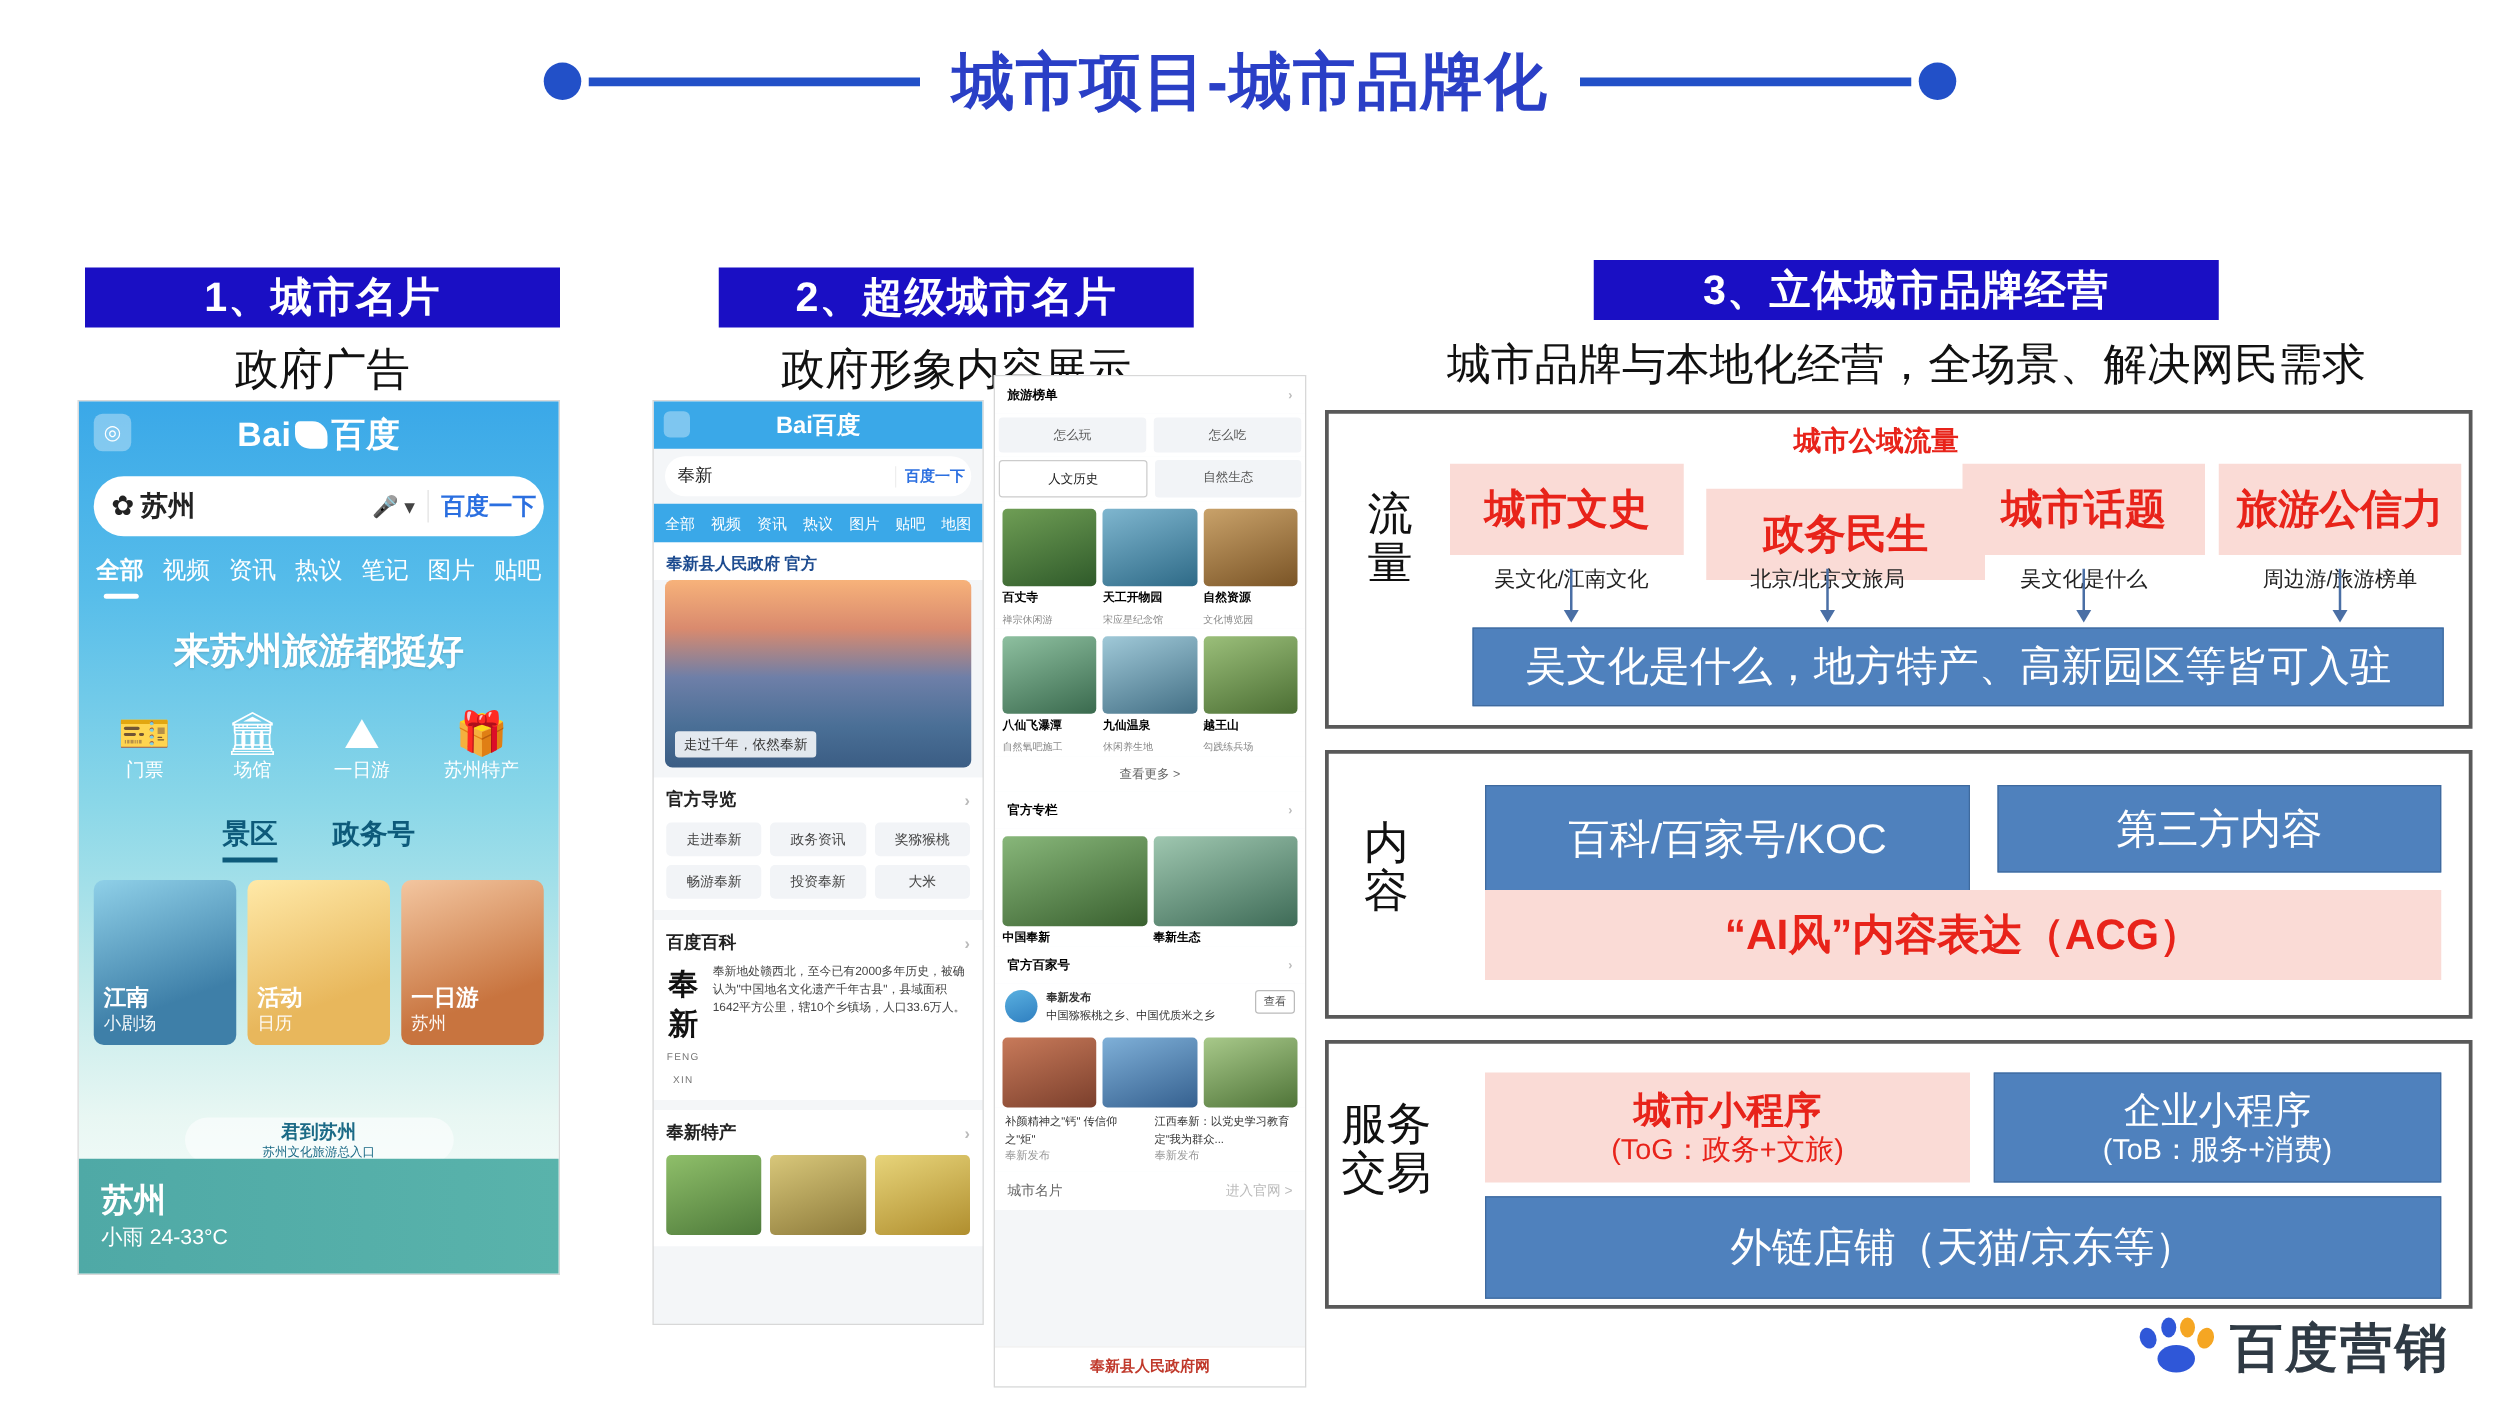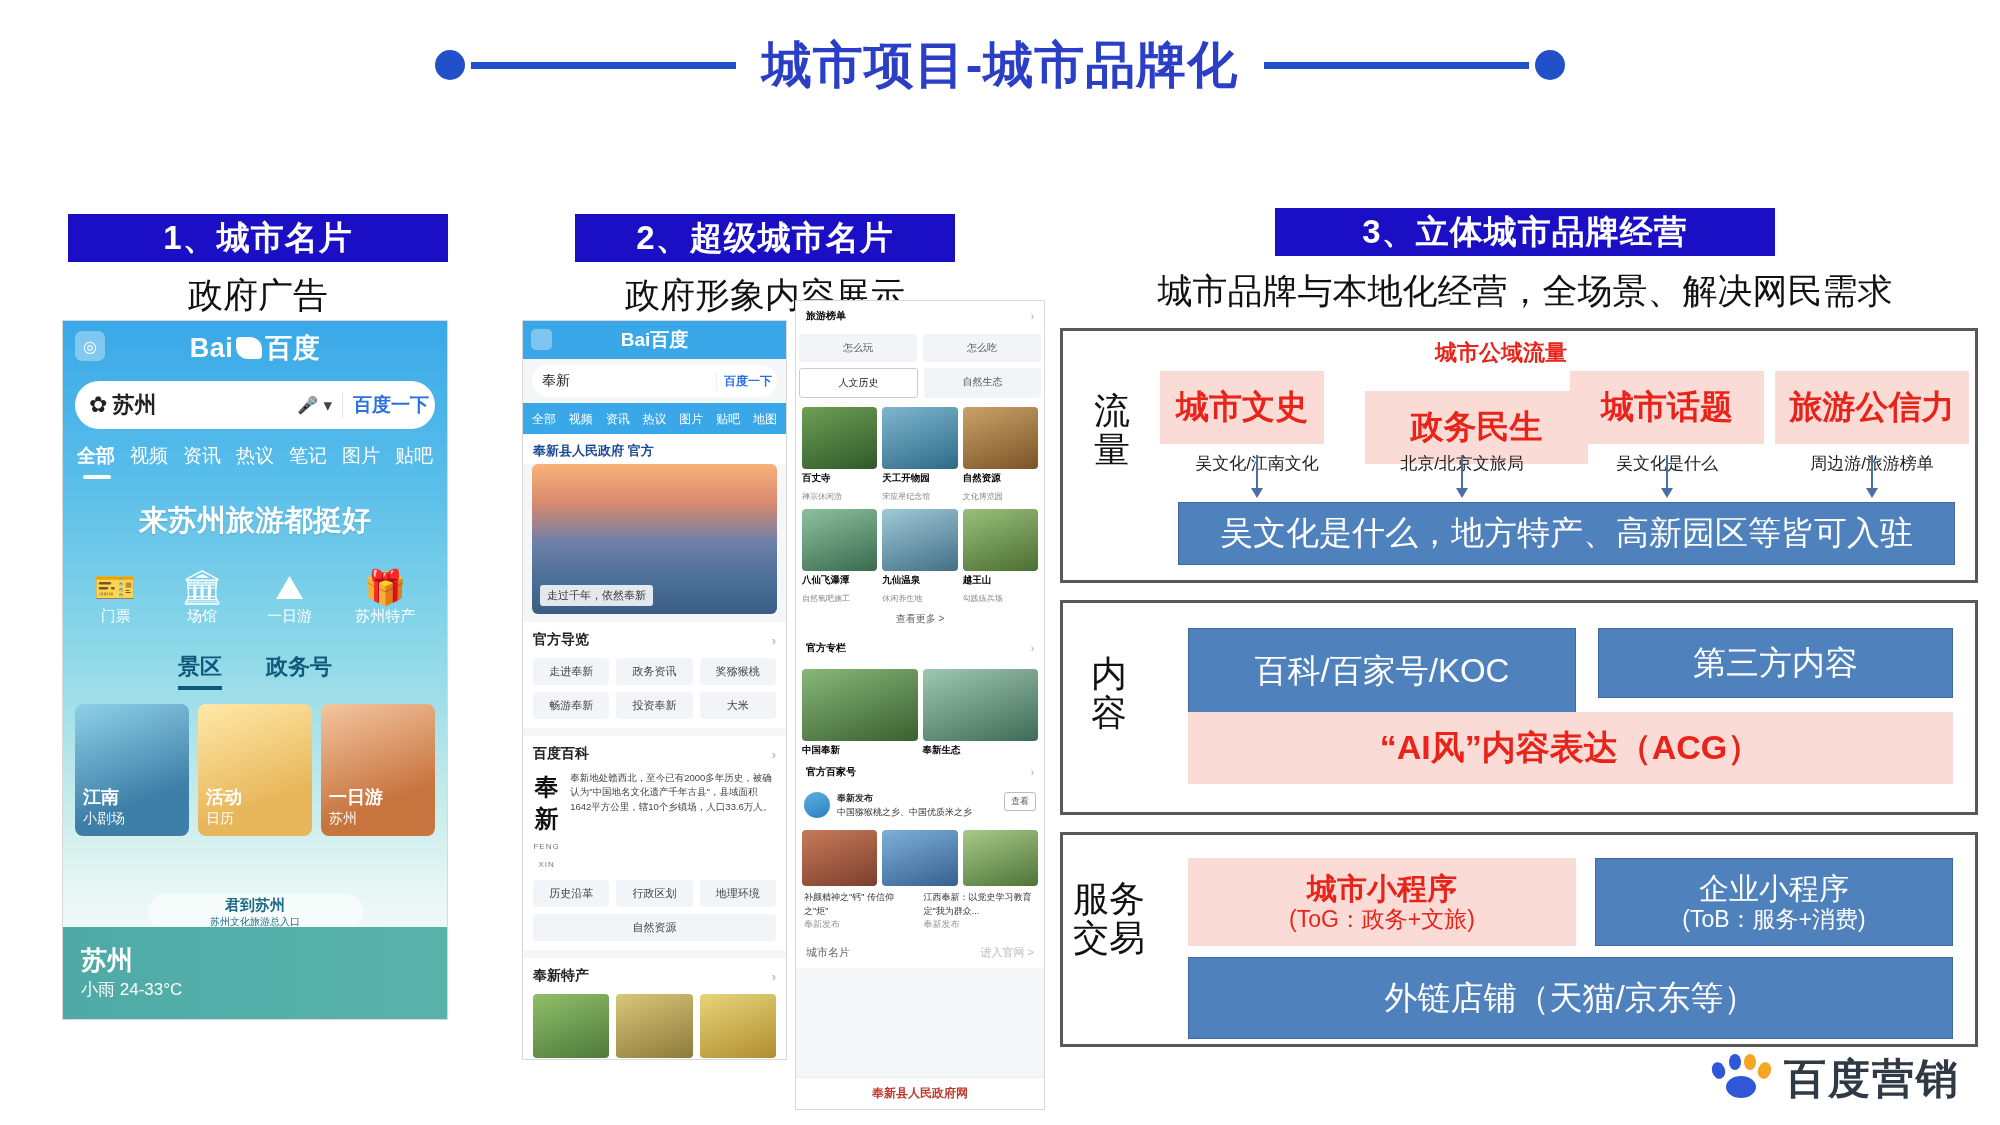--- a/index.html
+++ b/index.html
@@ -306,26 +306,20 @@
         <span>百度百科</span>
           <span class="chev">›</span>
       </div>
       <div class="p2-baike">
         <div class="lg">
           <b>奉新</b>
           <i>FENG XIN</i>
         </div>
         <p>奉新地处赣西北，至今已有2000多年历史，被确认为"中国地名文化遗产千年古县"，县域面积1642平方公里，辖10个乡镇场，人口33.6万人。</p>
       </div>
-      <div class="p2-chips">
-        <span>历史沿革</span>
-        <span>行政区划</span>
-        <span>地理环境</span>
-        <span>自然资源</span>
-      </div>
     </div>
     <div class="p2-sec">
       <div class="h">
         <span>奉新特产</span>
           <span class="chev">›</span>
       </div>
       <div class="p2-thumbs">
         <div class="t">
           <div class="im" style="background:linear-gradient(160deg,#8fbf6a,#4e7a3a);"></div>
 
@@ -442,21 +436,21 @@
       <span>城市名片</span>
       <span class="chev">进入官网 &gt;</span>
     </div>
     <div class="p3-foot">奉新县人民政府网</div>
   </div>
 
   <div class="panel" id="panel-traffic"></div>
   <div class="row-label" style="left:1085px;top:392px;width:54px;">流量</div>
   <div class="red-note" style="left:1435px;top:338px;">城市公域流量</div>
 
-  <div class="pink-box" style="left:1160px;top:371px;width:164px;height:73px;">城市文史</div>
+  <div class="pink-box" style="left:1160px;top:371px;width:187px;height:73px;">城市文史</div>
   <div class="pink-box" style="left:1365px;top:391px;width:223px;height:73px;">政务民生</div>
   <div class="pink-box" style="left:1570px;top:371px;width:194px;height:73px;">城市话题</div>
   <div class="pink-box" style="left:1775px;top:371px;width:194px;height:73px;">旅游公信力</div>
 
   <div class="sub-note" style="left:1160px;top:452px;width:194px;">吴文化/江南文化</div>
   <div class="sub-note" style="left:1365px;top:452px;width:194px;">北京/北京文旅局</div>
   <div class="sub-note" style="left:1570px;top:452px;width:194px;">吴文化是什么</div>
   <div class="sub-note" style="left:1775px;top:452px;width:194px;">周边游/旅游榜单</div>
 
   <div class="arrow" style="left:1256px;top:455px;height:34px;"></div>

